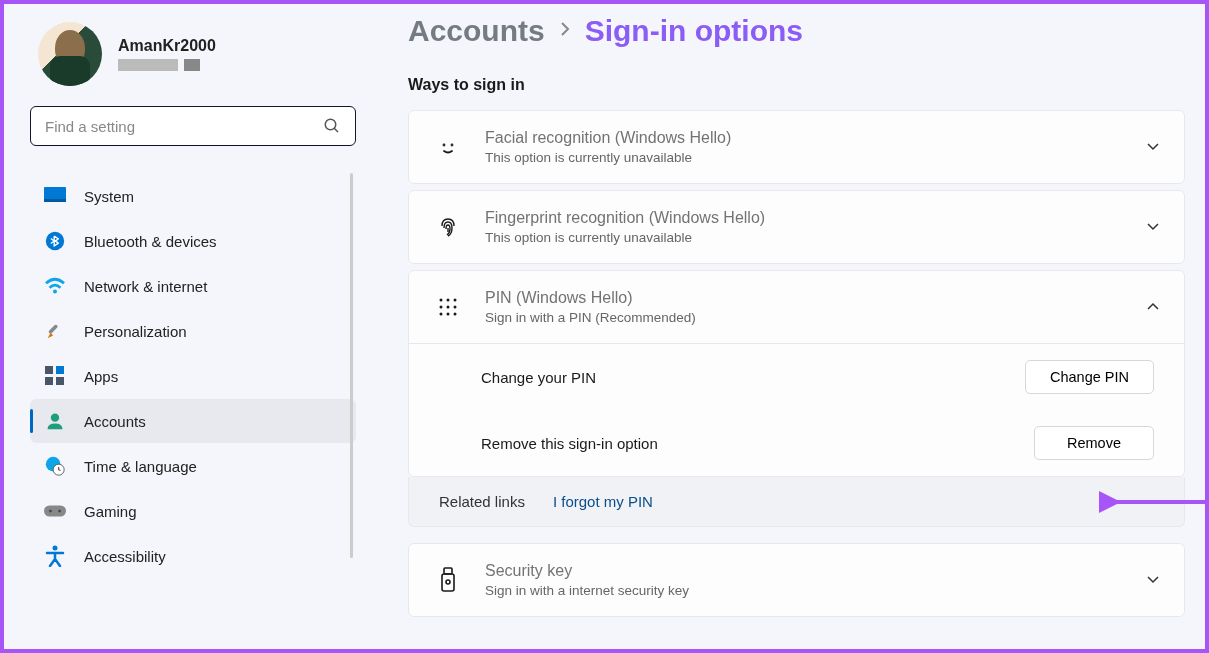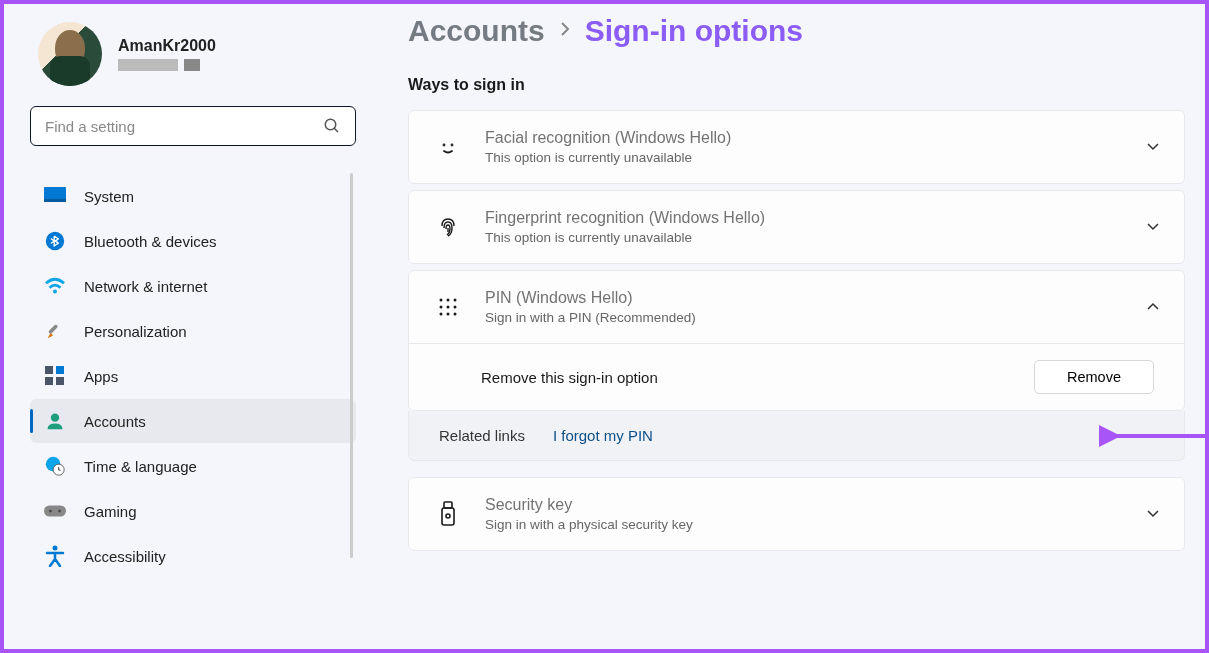--- a/index.html
+++ b/index.html
@@ -239,20 +239,24 @@
         <div class="card-text">
           <div class="card-title">PIN (Windows Hello)</div>
           <div class="card-sub">Sign in with a PIN (Recommended)</div>
         </div>
         <span class="chev"><svg width="14" height="10" viewBox="0 0 14 10" fill="none" stroke="#333" stroke-width="1.5">
               <path d="M2 7 L7 2 L12 7"></path>
             </svg></span>
       </div>
       <div class="card-body">
         <div class="option-row">
+          <span class="option-label">Change your PIN</span>
+          <button class="btn">Change PIN</button>
+        </div>
+        <div class="option-row">
           <span class="option-label">Remove this sign-in option</span>
           <button class="btn">Remove</button>
         </div>
       </div>
     </div>
 
     <div class="related">
       <span class="rel-label">Related links</span>
       <span class="rel-link">I forgot my PIN</span>
       <span class="arrow">
@@ -271,21 +275,21 @@
       <div class="card-head">
         <span class="card-icon">
             <svg width="18" height="26" viewBox="0 0 18 26" fill="none" stroke="#1a1a1a" stroke-width="1.6">
               <rect x="5" y="1" width="8" height="6" rx="1"></rect>
               <rect x="3" y="7" width="12" height="17" rx="2"></rect>
               <circle cx="9" cy="15" r="2"></circle>
             </svg>
           </span>
         <div class="card-text">
           <div class="card-title">Security key</div>
-          <div class="card-sub">Sign in with a physical security key</div>
+          <div class="card-sub">Sign in with a internet security key</div>
         </div>
         <span class="chev"><svg width="14" height="10" viewBox="0 0 14 10" fill="none" stroke="#333" stroke-width="1.5">
               <path d="M2 2 L7 7 L12 2"></path>
             </svg></span>
       </div>
     </div>
 
   </main>
 </div>
 

